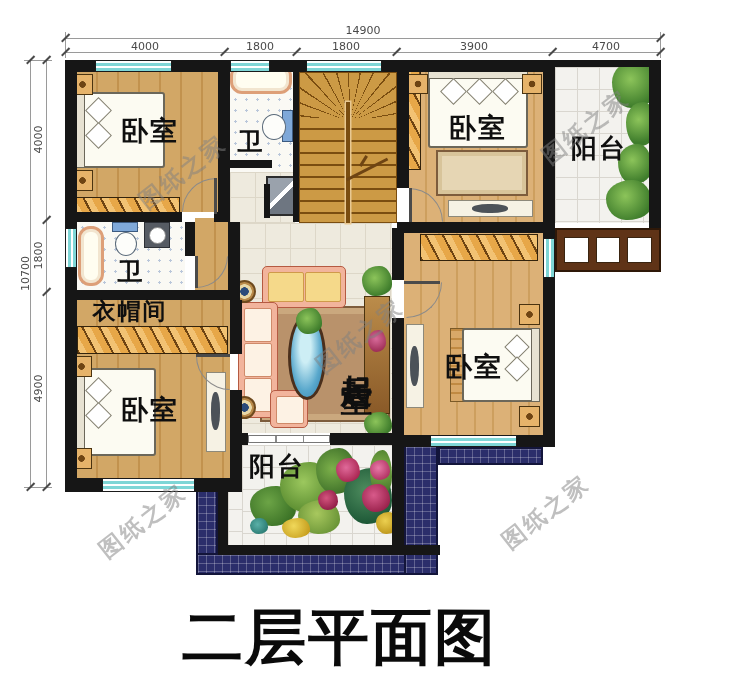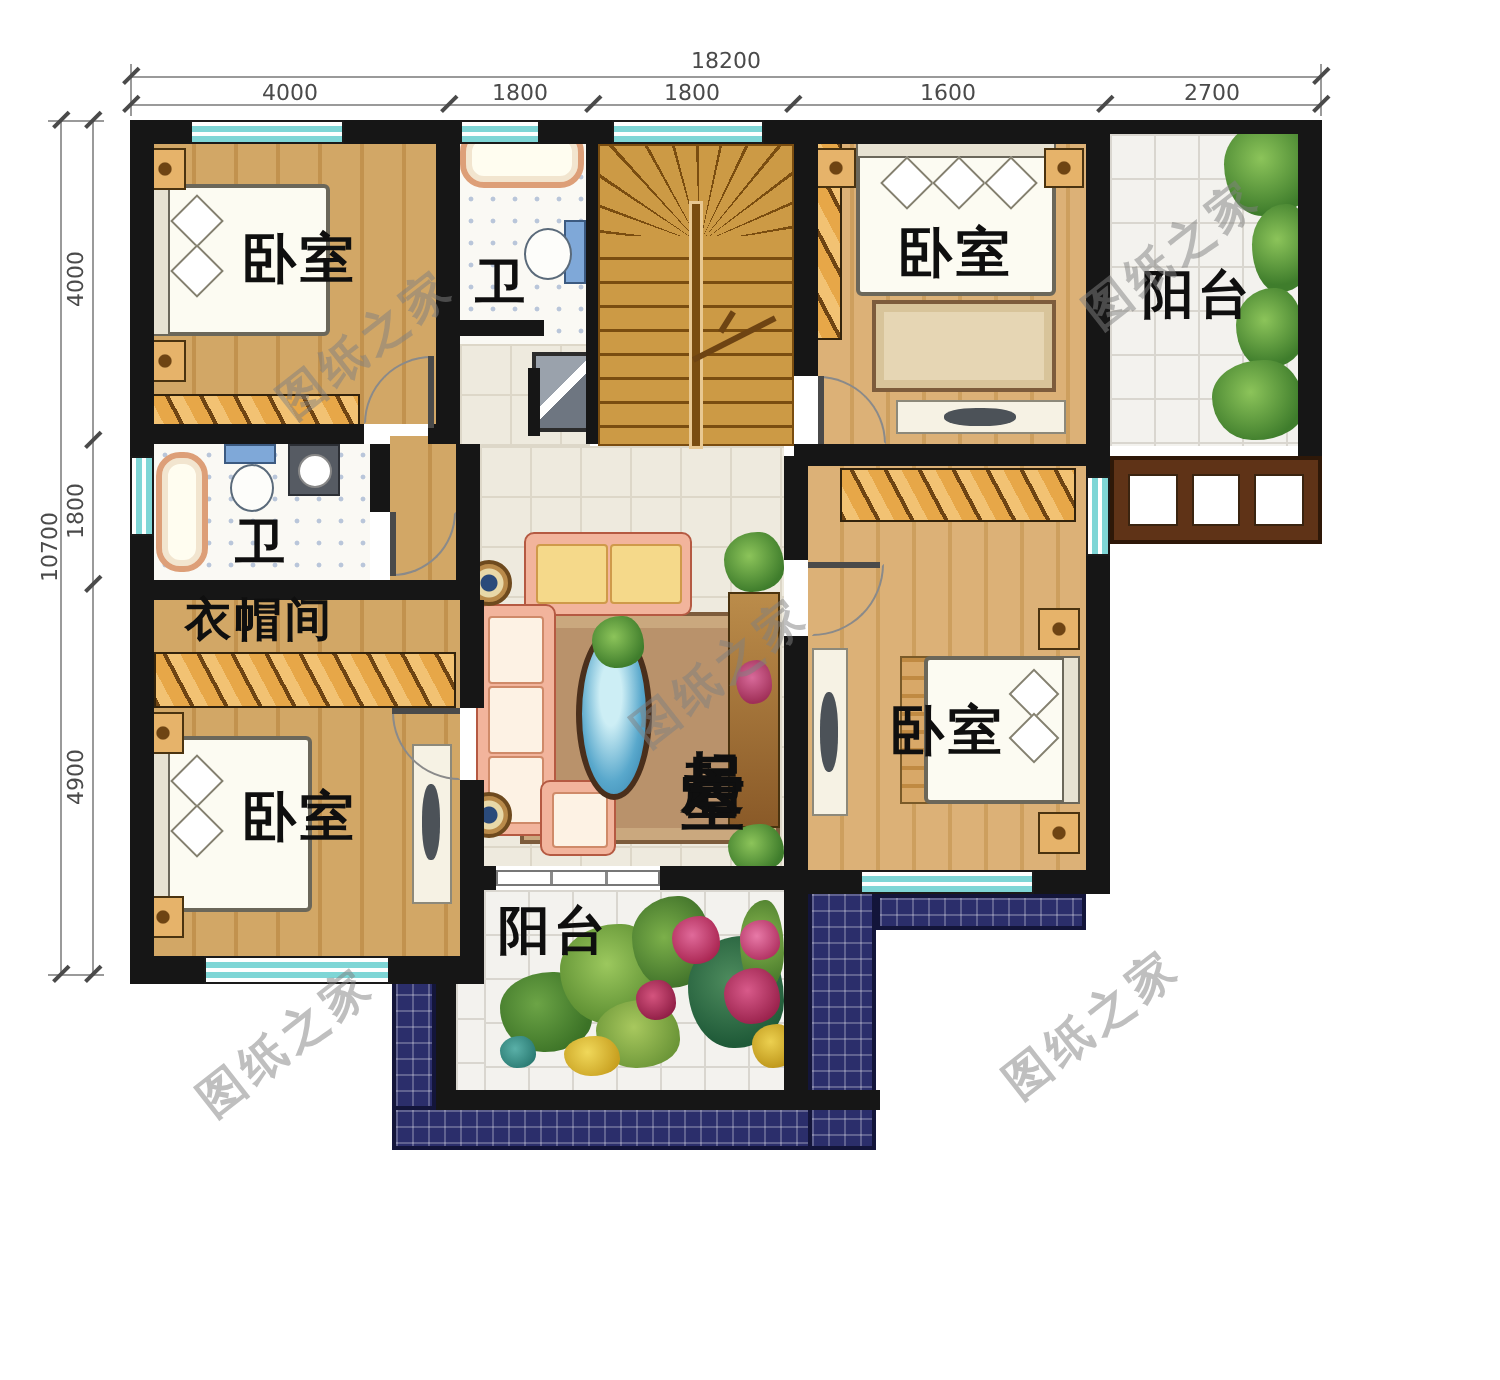--- a/index.html
+++ b/index.html
@@ -64,26 +64,26 @@
   <div class="dimline" style="left:65px;top:32px;width:1px;height:26px"></div>
   <div class="dimline" style="left:660px;top:32px;width:1px;height:26px"></div>
   <div class="tick" style="left:60px;top:37px"></div>
   <div class="tick" style="left:655px;top:37px"></div>
   <div class="tick" style="left:60px;top:51px"></div>
   <div class="tick" style="left:219px;top:51px"></div>
   <div class="tick" style="left:291px;top:51px"></div>
   <div class="tick" style="left:391px;top:51px"></div>
   <div class="tick" style="left:547px;top:51px"></div>
   <div class="tick" style="left:655px;top:51px"></div>
-  <div class="dimtxt" style="left:328px;top:24px;width:70px">18200</div>
+  <div class="dimtxt" style="left:328px;top:24px;width:70px">14900</div>
   <div class="dimtxt" style="left:115px;top:40px;width:60px">4000</div>
   <div class="dimtxt" style="left:230px;top:40px;width:60px">1800</div>
   <div class="dimtxt" style="left:316px;top:40px;width:60px">1800</div>
-  <div class="dimtxt" style="left:444px;top:40px;width:60px">1600</div>
-  <div class="dimtxt" style="left:576px;top:40px;width:60px">2700</div>
+  <div class="dimtxt" style="left:444px;top:40px;width:60px">3900</div>
+  <div class="dimtxt" style="left:576px;top:40px;width:60px">4700</div>
 
   <div class="dimline" style="left:30px;top:60px;width:1px;height:427px"></div>
   <div class="dimline" style="left:46px;top:60px;width:1px;height:427px"></div>
   <div class="dimline" style="left:24px;top:60px;width:28px;height:1px"></div>
   <div class="dimline" style="left:24px;top:487px;width:28px;height:1px"></div>
   <div class="tick" style="left:25px;top:59px"></div>
   <div class="tick" style="left:25px;top:486px"></div>
   <div class="tick" style="left:41px;top:59px"></div>
   <div class="tick" style="left:41px;top:219px"></div>
   <div class="tick" style="left:41px;top:291px"></div>
@@ -279,14 +279,15 @@
   <div class="rlabel" style="left:474px;top:366px;font-size:27px">卧室</div>
   <div class="rlabel" style="left:150px;top:409px;font-size:27px">卧室</div>
   <div class="rlabel" style="left:277px;top:466px;font-size:26px">阳台</div>
 
   <div class="wm" style="left:183px;top:172px">图纸之家</div>
   <div class="wm" style="left:586px;top:127px">图纸之家</div>
   <div class="wm" style="left:360px;top:336px">图纸之家</div>
   <div class="wm" style="left:143px;top:521px">图纸之家</div>
   <div class="wm" style="left:546px;top:512px">图纸之家</div>
 
+  <div id="title">二层平面图</div>
 
 </div>
 
 </body></html>

